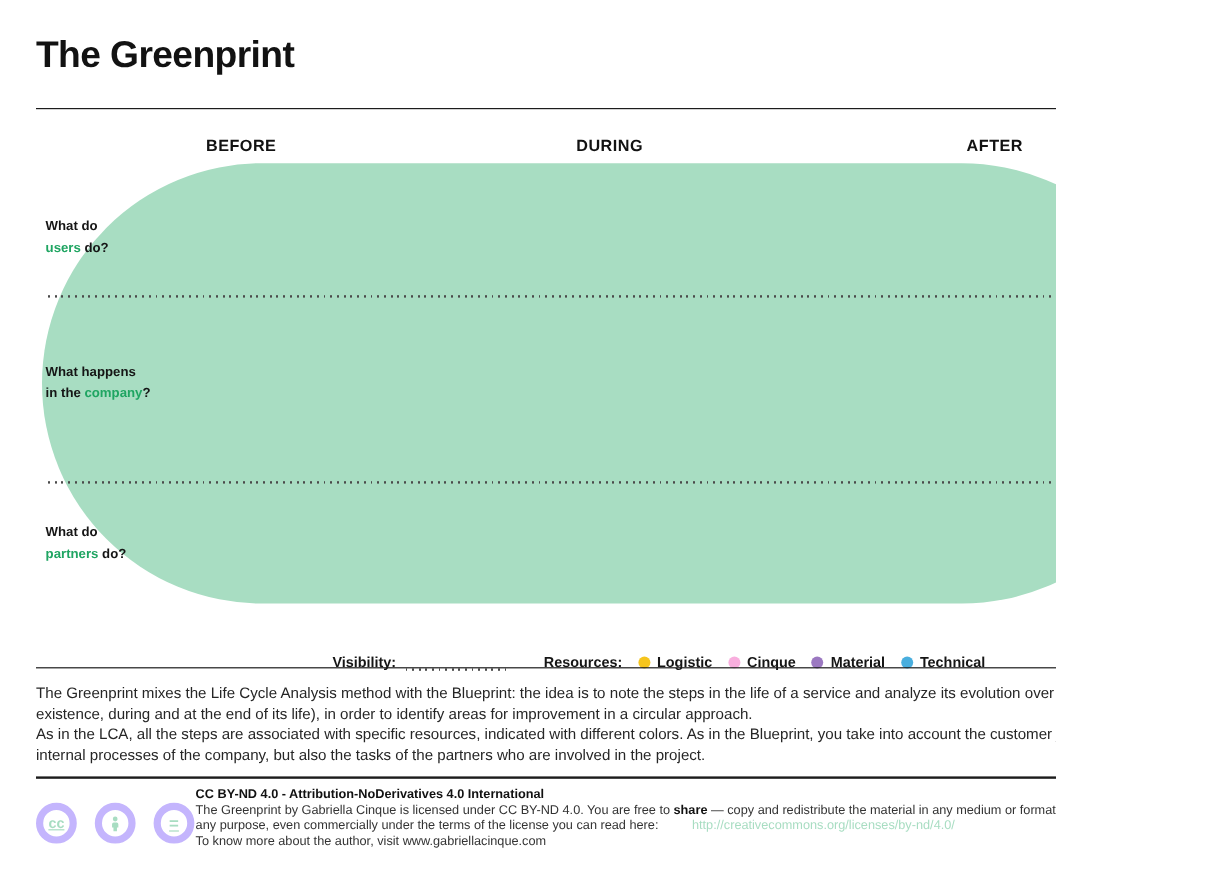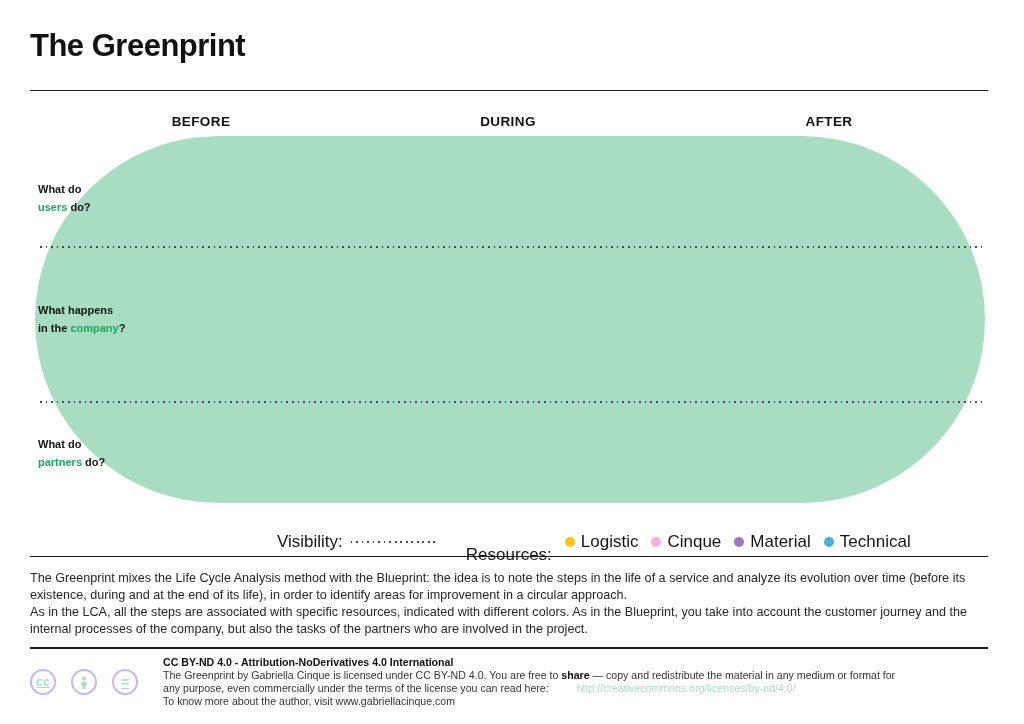--- a/index.html
+++ b/index.html
@@ -1,18 +1,18 @@
 <!DOCTYPE html>
 <html><head>
 <meta charset="utf-8">
 <style>
   html, body { margin: 0; padding: 0; background: #ffffff; }
   .page {
     position: relative;
-    width: 1024px;
+    width: 880px;
     height: 724px;
     background: #ffffff;
     font-family: "Liberation Sans", sans-serif;
     color: #111;
     overflow: hidden;
   }
   .page-title {
     position: absolute;
     left: 30px; top: 28px;
     font-size: 31px;
@@ -58,23 +58,23 @@
     white-space: nowrap;
   }
   .row-label-1 { top: 180px; }
   .row-label-2 { top: 301px; }
   .row-label-3 { top: 435px; }
   .green-text { color: #1fa562; }
   .legend {
     position: absolute;
     left: 277px; top: 519px;
     display: flex;
-    align-items: center;
-    font-size: 17px;
-    font-weight: 400;
+    align-items: flex-end;
+    font-size: 12px;
+    font-weight: 700;
     color: #151515;
     white-space: nowrap;
   }
   .legend-dotted-sample {
     width: 85px; height: 2px;
     margin-left: 8px;
     background-image: repeating-linear-gradient(90deg, #4a4a4a 0 1.5px, transparent 1.5px 5.5px);
   }
   .legend-resources-label { margin-left: 30px; margin-top: 26px; }
   .legend-item { display: flex; align-items: center; margin-left: 13px; }
@@ -89,21 +89,21 @@
     left: 30px; top: 570px;
     width: 958px;
     font-size: 12.6px;
     line-height: 1.34;
     color: #262626;
   }
   .description p { margin: 0; }
   .footer-icons { position: absolute; left: 30px; top: 669px; display: flex; }
   .cc-circle {
     width: 22px; height: 22px;
-    border: 2px solid #c4b5fd;
+    border: 6px solid #c4b5fd;
     border-radius: 50%;
     color: #a8ddc2;
     font-weight: 700;
     display: flex;
     align-items: center;
     justify-content: center;
     margin-right: 15px;
     text-decoration: underline;
   }
   .cc-circle .glyph { font-size: 12px; line-height: 1; }

